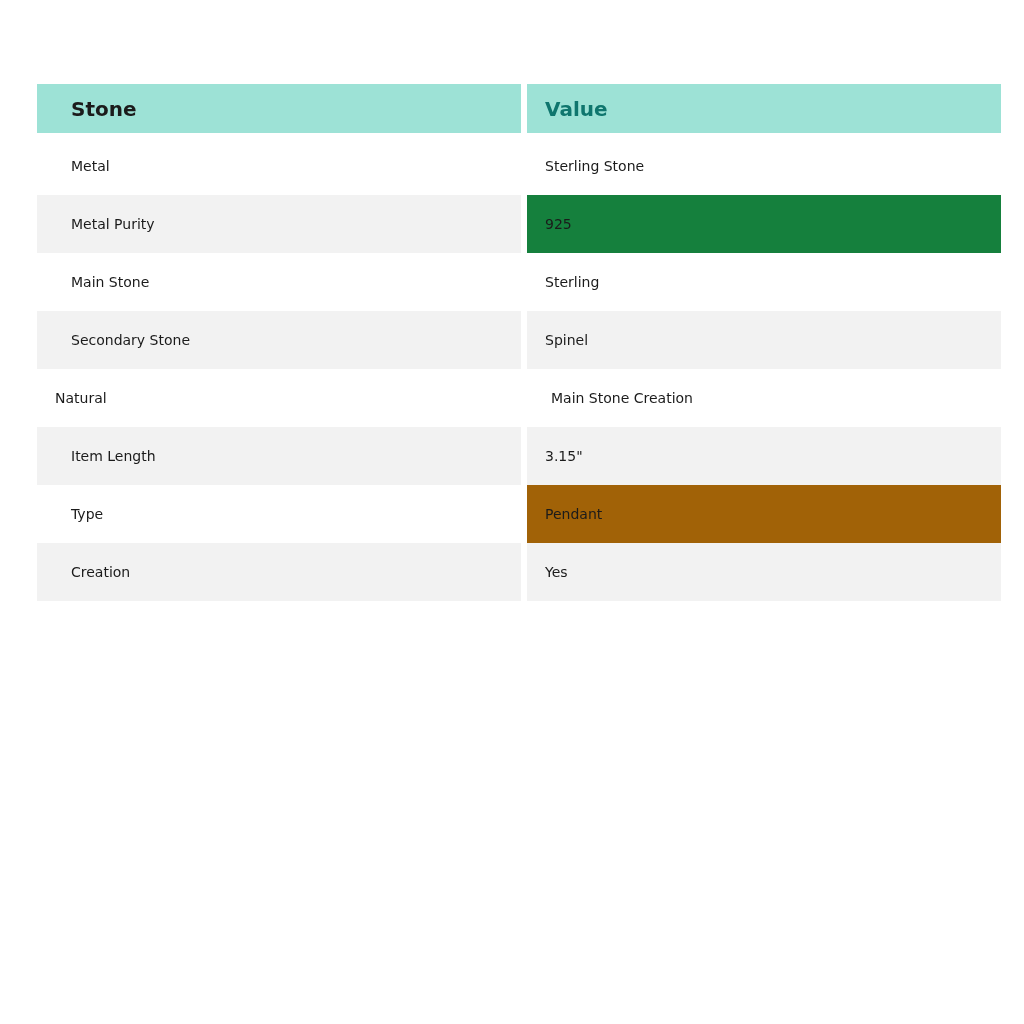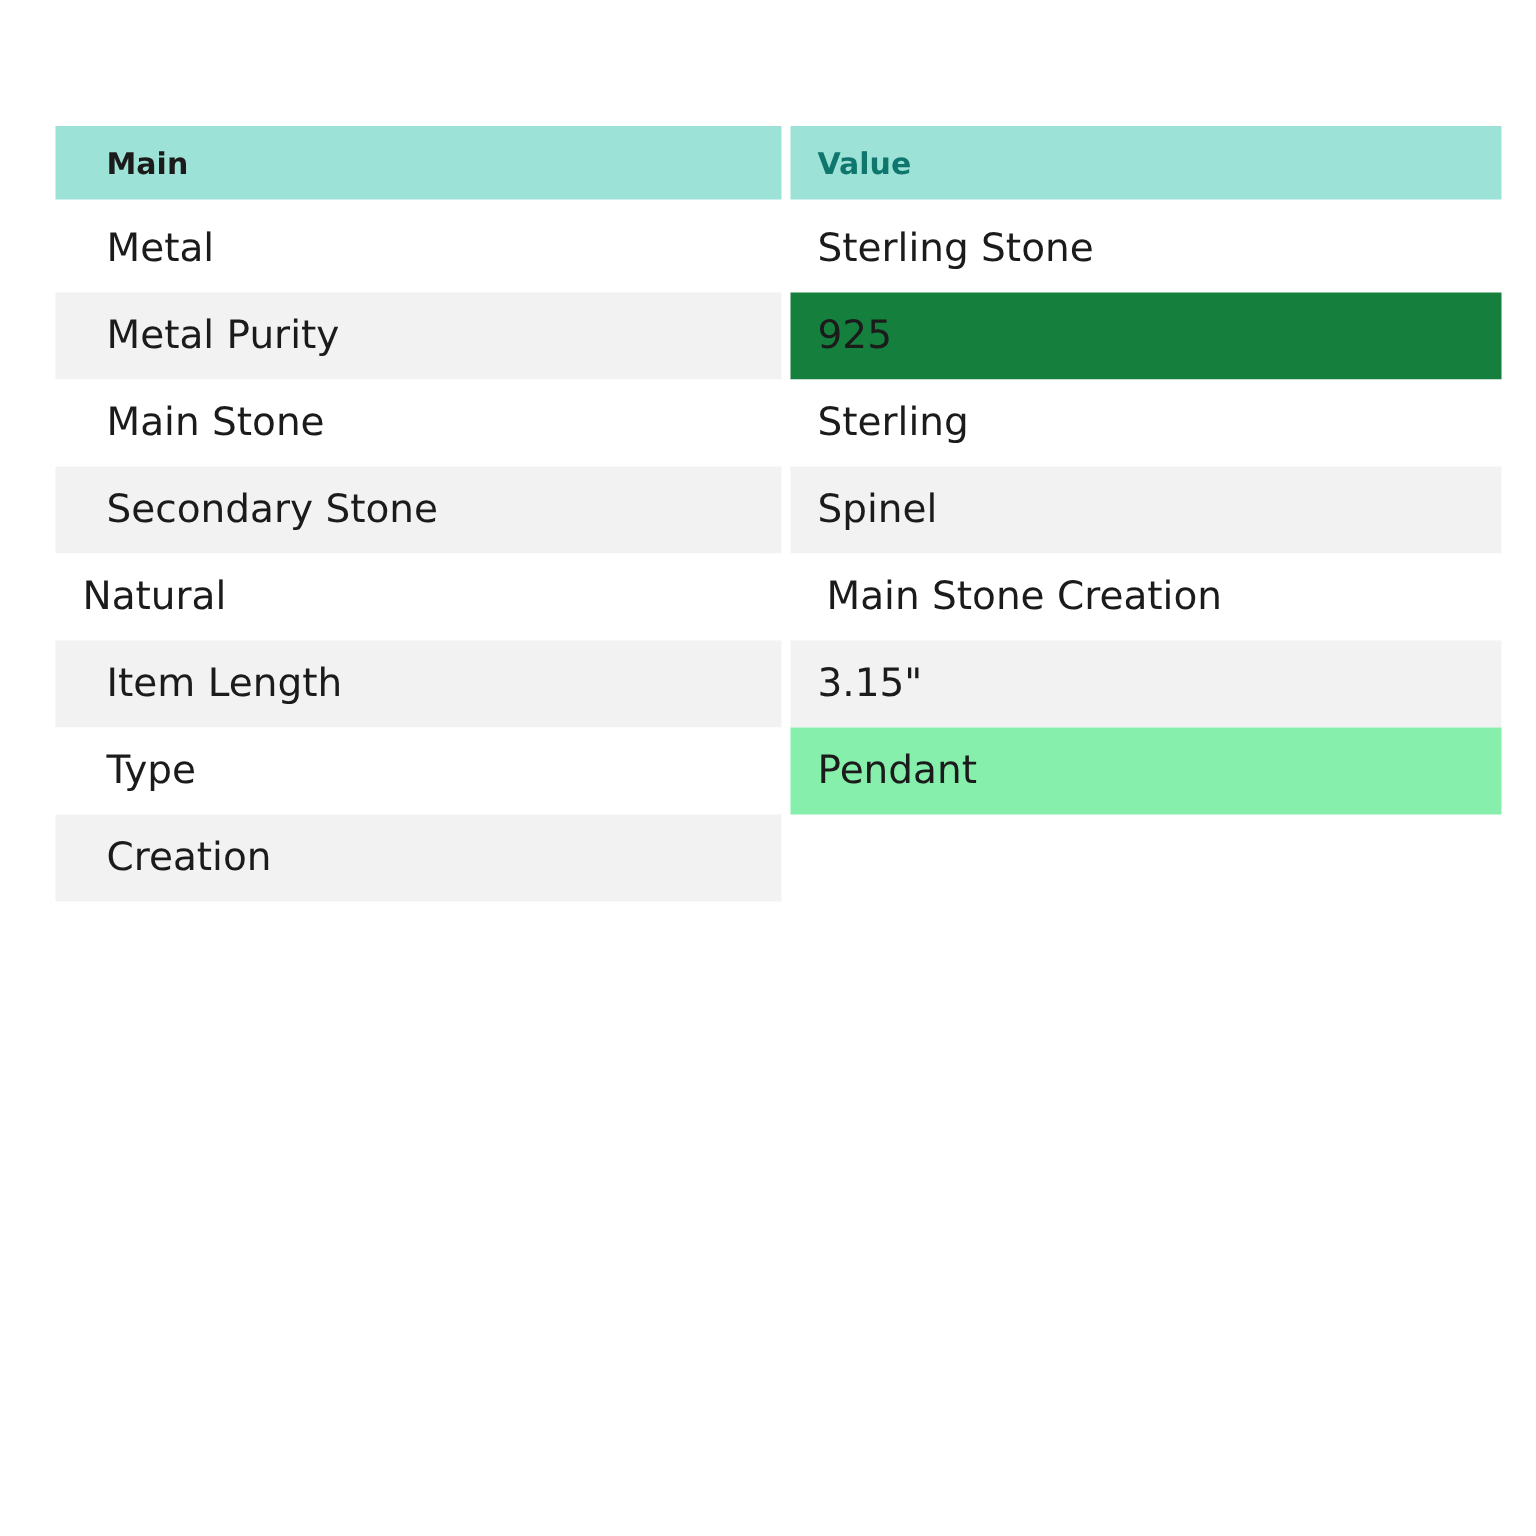--- a/index.html
+++ b/index.html
@@ -23,21 +23,21 @@
   .t-row.header {
     height: 49px;
     margin-bottom: 4px;
   }
   .cell {
     display: flex;
     align-items: center;
     height: 100%;
     background: transparent;
     color: #1b1b1b;
-    font-size: 26px;
+    font-size: 14px;
     line-height: 1;
   }
   .cell.c1 {
     width: 484px;
     padding-left: 34px;
   }
   .cell.c2 {
     flex: 1;
     padding-left: 18px;
   }
@@ -45,21 +45,21 @@
     font-weight: bold;
     font-size: 20px;
   }
   
 </style>
 </head>
 <body>
 
 <div class="spec-table">
   <div class="t-row header">
-    <div class="cell c1" style="background: rgb(157, 226, 214); color: rgb(27, 27, 27);">Main</div>
+    <div class="cell c1" style="background: rgb(157, 226, 214); color: rgb(27, 27, 27);">Stone</div>
     <div class="cell c2" style="background: rgb(157, 226, 214); color: #0f766e;">Value</div>
   </div>
   <div id="rows-container">
   <div class="t-row">
     <div class="cell c1" style="background: rgb(255, 255, 255); color: rgb(27, 27, 27);">Metal</div>
     <div class="cell c2" style="background: rgb(255, 255, 255); color: rgb(27, 27, 27);">Sterling Stone</div>
   </div>
 
   <div class="t-row">
     <div class="cell c1" style="background: rgb(242, 242, 242); color: rgb(27, 27, 27);">Metal Purity</div>
@@ -81,20 +81,21 @@
     <div class="cell c1" style="background: rgb(255, 255, 255); color: rgb(27, 27, 27);">Main Stone Creation</div>
   </div>
 
   <div class="t-row">
     <div class="cell c1" style="background: rgb(242, 242, 242); color: rgb(27, 27, 27);">Item Length</div>
     <div class="cell c2" style="background: rgb(242, 242, 242); color: rgb(27, 27, 27);">3.15"</div>
   </div>
 
   <div class="t-row">
     <div class="cell c1" style="background: rgb(255, 255, 255); color: rgb(27, 27, 27);">Type</div>
-    <div class="cell c2" style="background: #86efac; color: rgb(27, 27, 27);">Pendant</div>
+    <div class="cell c2" style="background: #a16207; color: rgb(27, 27, 27);">Pendant</div>
   </div>
 
   <div class="t-row">
     <div class="cell c1" style="background: rgb(242, 242, 242); color: rgb(27, 27, 27);">Creation</div>
+    <div class="cell c2" style="background: rgb(242, 242, 242); color: rgb(27, 27, 27);">Yes</div>
   </div>
 </div>
 </div>
 
 </body></html>

